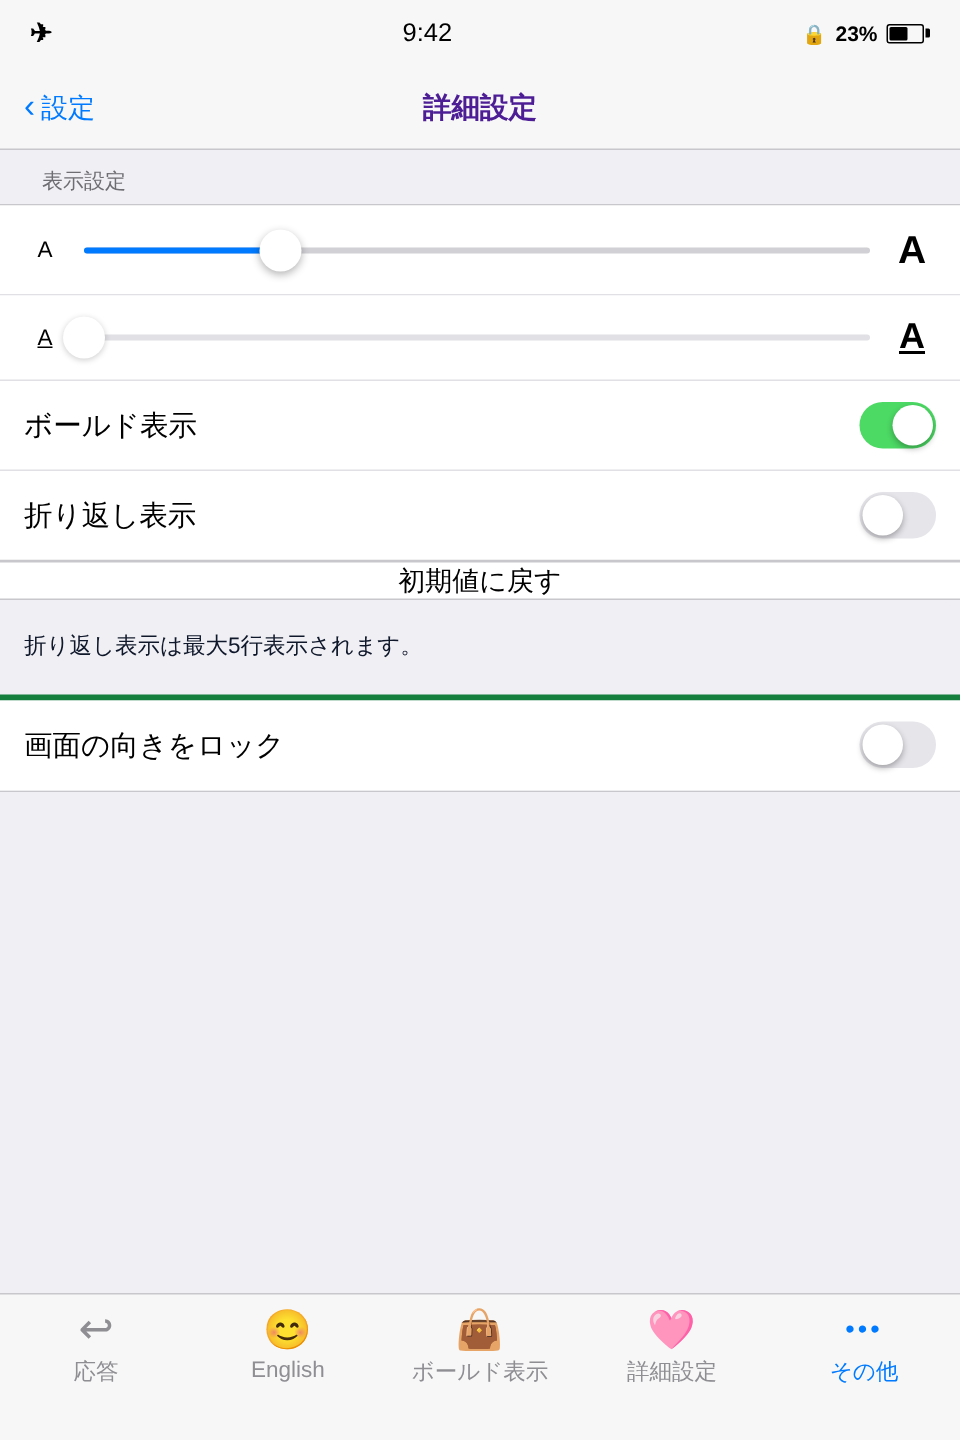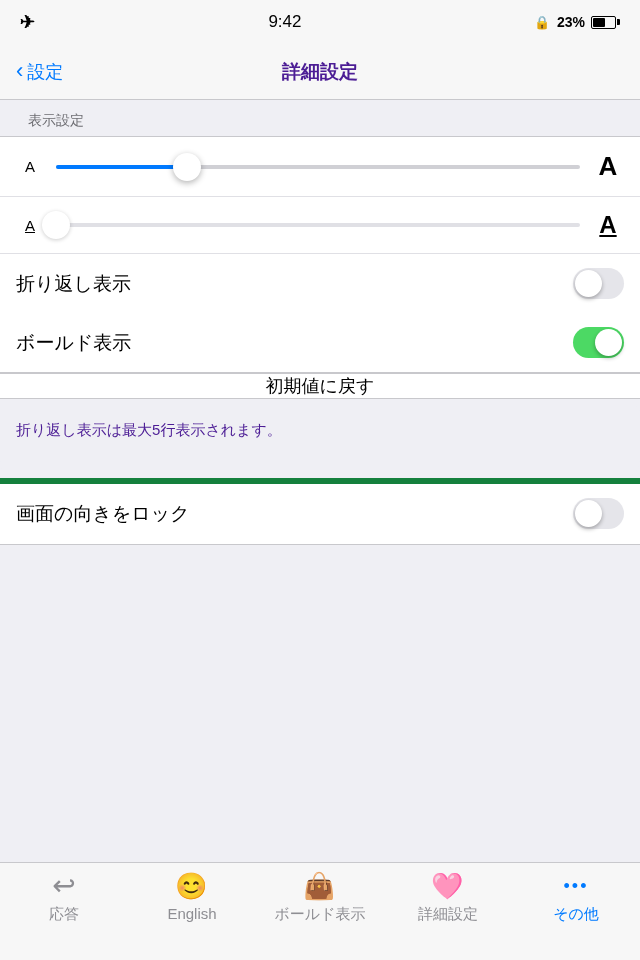--- a/index.html
+++ b/index.html
@@ -185,31 +185,31 @@
       border-bottom: 1px solid #c8c8cc;
       text-align: center;
       font-size: 18px;
       color: #000;
       cursor: pointer;
     }
 
     
     .info-area {
       background: #efeff4;
-      padding: 20px 16px 36px;
-      color: #4c1d95;
+      padding: 20px 16px 20px;
+      color: #0f172a;
       font-size: 15px;
       line-height: 1.5;
       border-radius: 17px;
     }
 
     
     .screen-lock-group {
       background: #fff;
-      border-top: 6px solid #15803d;
+      border-top: 4px solid #15803d;
       border-bottom: 1px solid #c8c8cc;
     }
 
     
     .tab-bar {
       position: absolute;
       bottom: 0;
       left: 0;
       width: 640px;
       height: 98px;
@@ -332,30 +332,30 @@
 
     <div class="slider-row" style="border-bottom: 1px solid #e0e0e5;">
       <span style="font-size:15px; text-decoration:underline; min-width:28px; text-align:center; color:#000;">A</span>
       <div class="slider-track" style="background:#e0e0e5;">
         <div class="slider-track-filled" style="width: 0%; background: #c8c8cc;"></div>
         <div class="slider-thumb-inactive" style="left: 0%; position: absolute; width: 28px; height: 28px; background: #fff; border-radius: 50%; box-shadow: 0 1px 4px rgba(0,0,0,0.2); top: 50%; transform: translate(-50%, -50%);"></div>
       </div>
       <span style="font-size:24px; font-weight:700; text-decoration:underline; min-width:32px; text-align:center; color:#000;">A</span>
     </div>
 
+    <div class="toggle-row">
+      <span class="toggle-label">ボールド表示</span>
+      <div class="toggle on">
+        <div class="toggle-knob"></div>
+      </div>
+    </div>
+
     <div class="toggle-row" style="border-bottom: none;">
       <span class="toggle-label">折り返し表示</span>
       <div class="toggle off">
-        <div class="toggle-knob"></div>
-      </div>
-    </div>
-
-    <div class="toggle-row">
-      <span class="toggle-label">ボールド表示</span>
-      <div class="toggle on">
         <div class="toggle-knob"></div>
       </div>
     </div>
 
   </div>
 
   <div class="reset-row">
     <span>初期値に戻す</span>
   </div>
 

